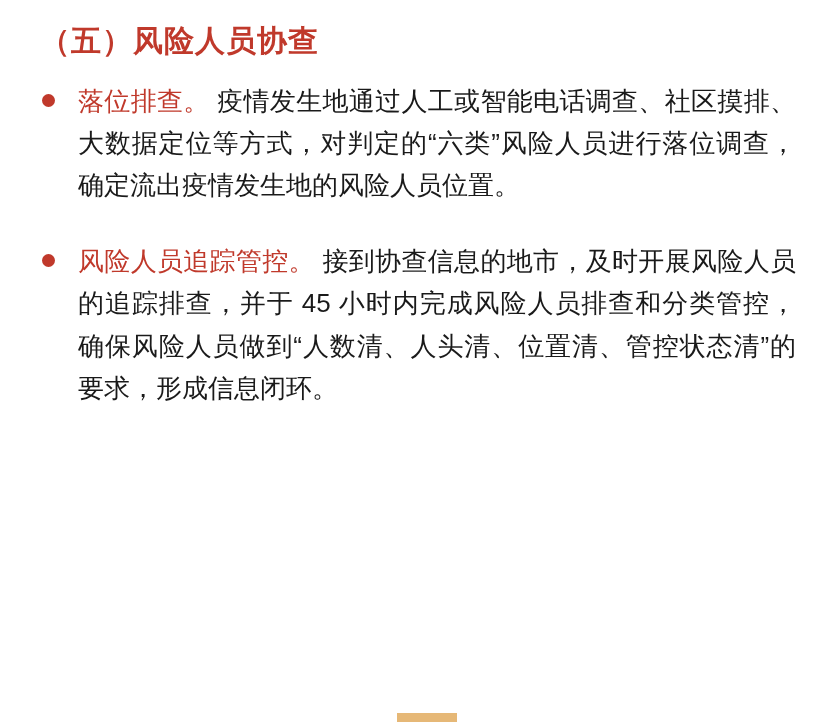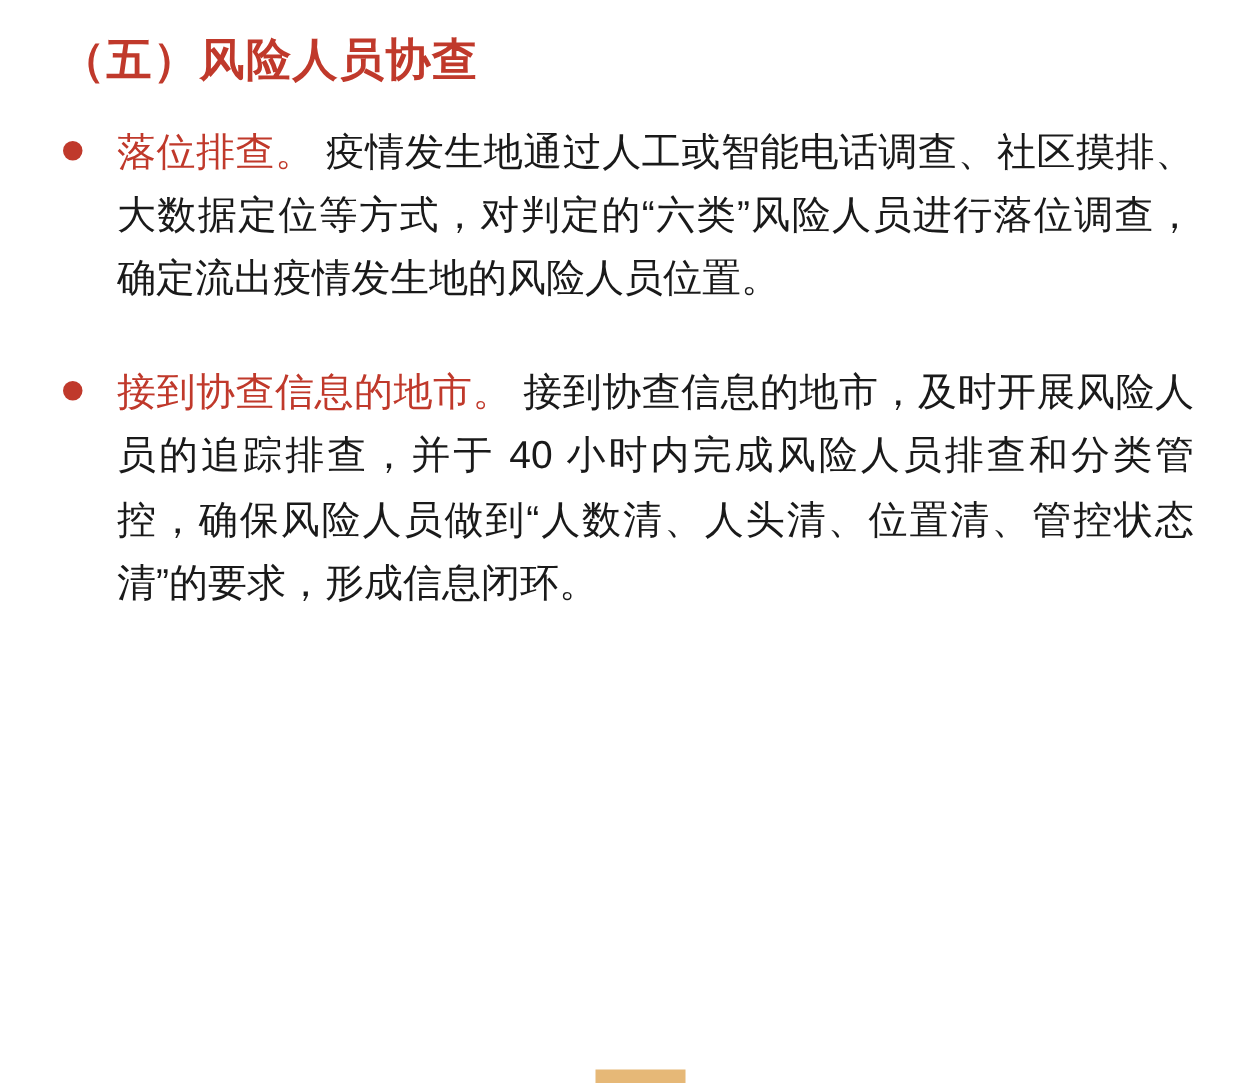--- a/index.html
+++ b/index.html
@@ -93,21 +93,21 @@
   <ul class="bullets">
 
     <li class="bullet-item">
       <span class="bullet-dot"></span>
       <span class="lead">落位排查。</span><span class="body-text"> 疫情发生地通过人工或智能电话调查、社区摸排、大数据定位等方式，对判定的“六类”风险人员进行落位调查，确定流出疫情发生地的风险人员位置。</span>
     </li>
 
 
     <li class="bullet-item">
       <span class="bullet-dot"></span>
-      <span class="lead">接到协查信息的地市。</span><span class="body-text"> 接到协查信息的地市，及时开展风险人员的追踪排查，并于 40 小时内完成风险人员排查和分类管控，确保风险人员做到“人数清、人头清、位置清、管控状态清”的要求，形成信息闭环。</span>
+      <span class="lead">风险人员追踪管控。</span><span class="body-text"> 接到协查信息的地市，及时开展风险人员的追踪排查，并于 45 小时内完成风险人员排查和分类管控，确保风险人员做到“人数清、人头清、位置清、管控状态清”的要求，形成信息闭环。</span>
     </li>
 
   </ul>
 
   <div class="footer-strip">
     <div class="footer-bar"></div>
   </div>
 
 </div>
 

